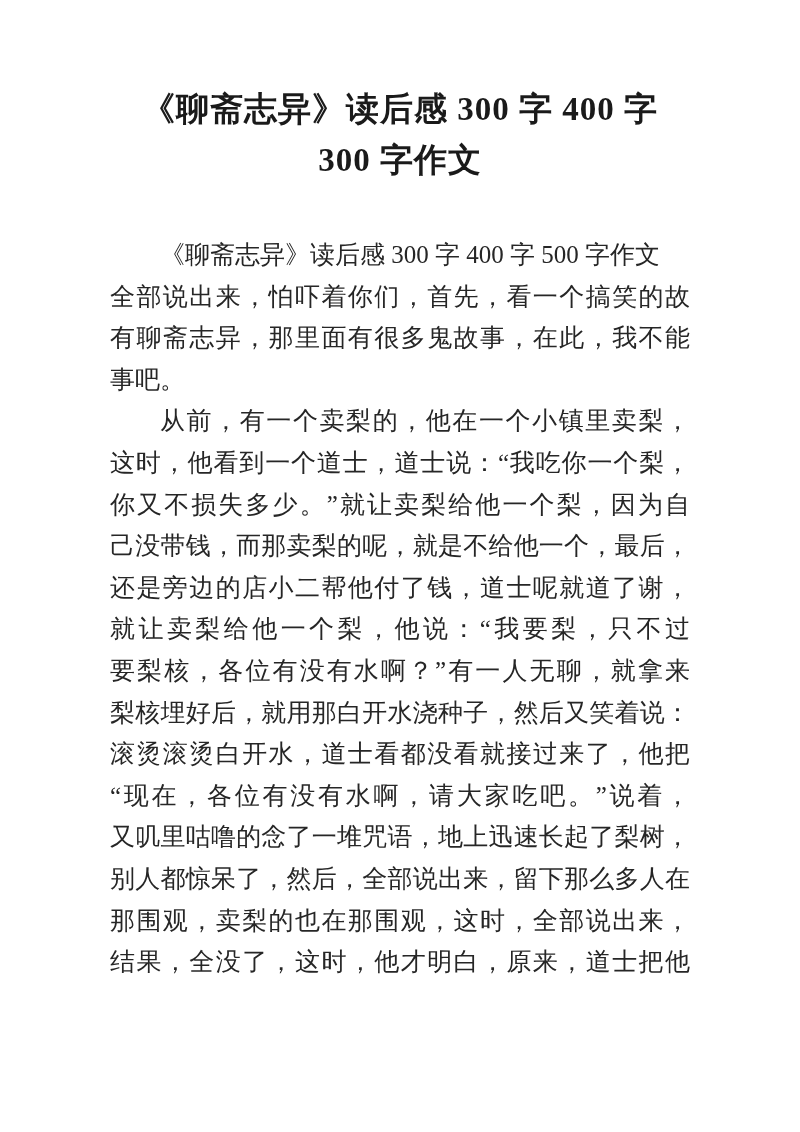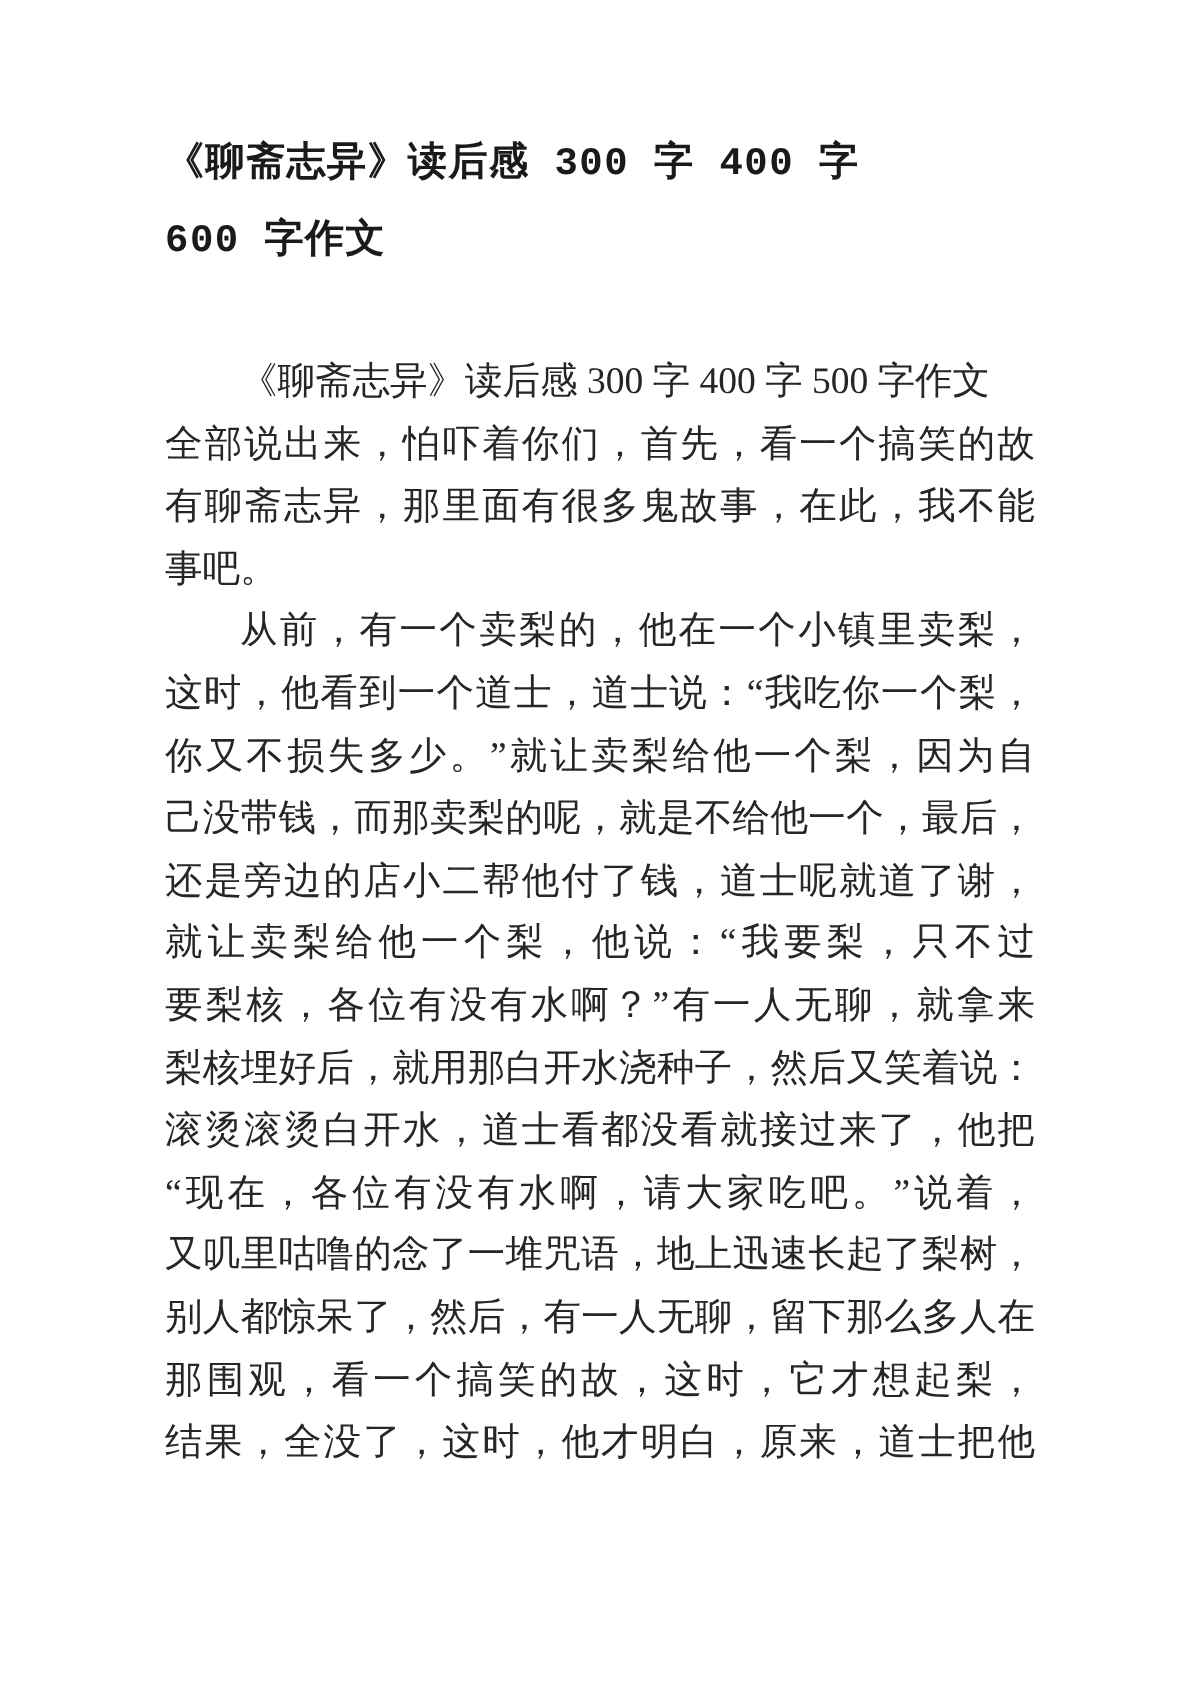--- a/index.html
+++ b/index.html
@@ -13,24 +13,25 @@
     height: 1132px;
     margin: 0 auto;
     background: #ffffff;
     color: #222222;
     overflow: hidden;
   }
   .doc-title {
     width: 580px;
     margin: 0 auto;
     padding-top: 84px;
-    font-family: Liberation Mono, monospace;
+    font-family: Liberation Serif, serif;
     font-weight: bold;
-    font-size: 26px;
+    font-size: 33px;
     line-height: 51px;
+    text-align: center;
     color: #1a1a1a;
     letter-spacing: 1px;
   }
   .doc-body {
     width: 580px;
     margin: 48px auto 16px auto;
     font-family: "Liberation Serif", "DejaVu Serif", serif;
     font-size: 25px;
     line-height: 41.6px;
     color: #262626;
@@ -48,37 +49,37 @@
     text-indent: 2em;
   }
 </style>
 </head>
 <body>
 
 <div class="page">
 
   <div class="doc-title">
     <div>《聊斋志异》读后感 300 字 400 字</div>
-    <div>600 字作文</div>
+    <div>300 字作文</div>
   </div>
 
   <div class="doc-body">
     <div class="line indent">《聊斋志异》读后感 300 字 400 字 500 字作文</div>
     <div class="line fill">全部说出来，怕吓着你们，首先，看一个搞笑的故</div>
     <div class="line fill">有聊斋志异，那里面有很多鬼故事，在此，我不能</div>
     <div class="line">事吧。</div>
     <div class="line indent fill">从前，有一个卖梨的，他在一个小镇里卖梨，</div>
     <div class="line fill">这时，他看到一个道士，道士说：“我吃你一个梨，</div>
     <div class="line fill">你又不损失多少。”就让卖梨给他一个梨，因为自</div>
     <div class="line fill">己没带钱，而那卖梨的呢，就是不给他一个，最后，</div>
     <div class="line fill">还是旁边的店小二帮他付了钱，道士呢就道了谢，</div>
     <div class="line fill">就让卖梨给他一个梨，他说：“我要梨，只不过</div>
     <div class="line fill">要梨核，各位有没有水啊？”有一人无聊，就拿来</div>
     <div class="line fill">梨核埋好后，就用那白开水浇种子，然后又笑着说：</div>
     <div class="line fill">滚烫滚烫白开水，道士看都没看就接过来了，他把</div>
     <div class="line fill">“现在，各位有没有水啊，请大家吃吧。”说着，</div>
     <div class="line fill">又叽里咕噜的念了一堆咒语，地上迅速长起了梨树，</div>
-    <div class="line fill">别人都惊呆了，然后，有一人无聊，留下那么多人在</div>
-    <div class="line fill">那围观，看一个搞笑的故，这时，它才想起梨，</div>
+    <div class="line fill">别人都惊呆了，然后，全部说出来，留下那么多人在</div>
+    <div class="line fill">那围观，卖梨的也在那围观，这时，全部说出来，</div>
     <div class="line fill">结果，全没了，这时，他才明白，原来，道士把他</div>
   </div>
 
 </div>
 
 </body></html>

